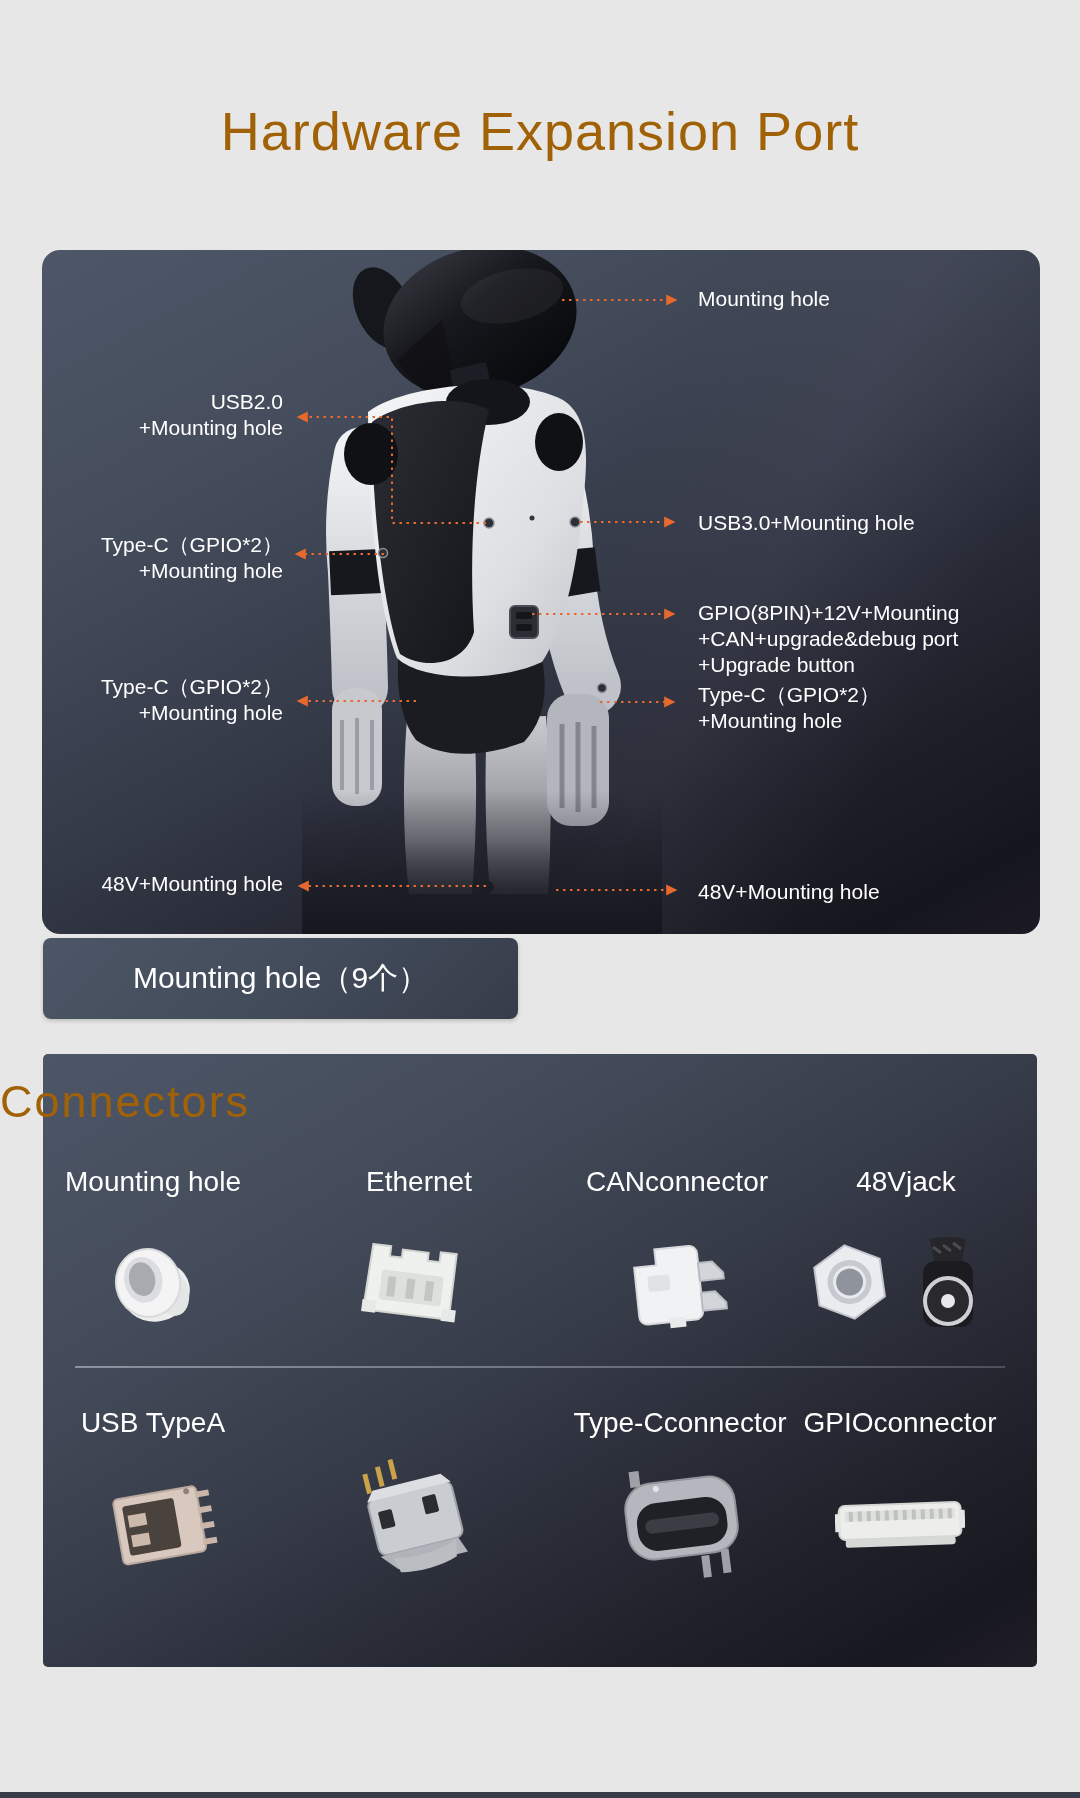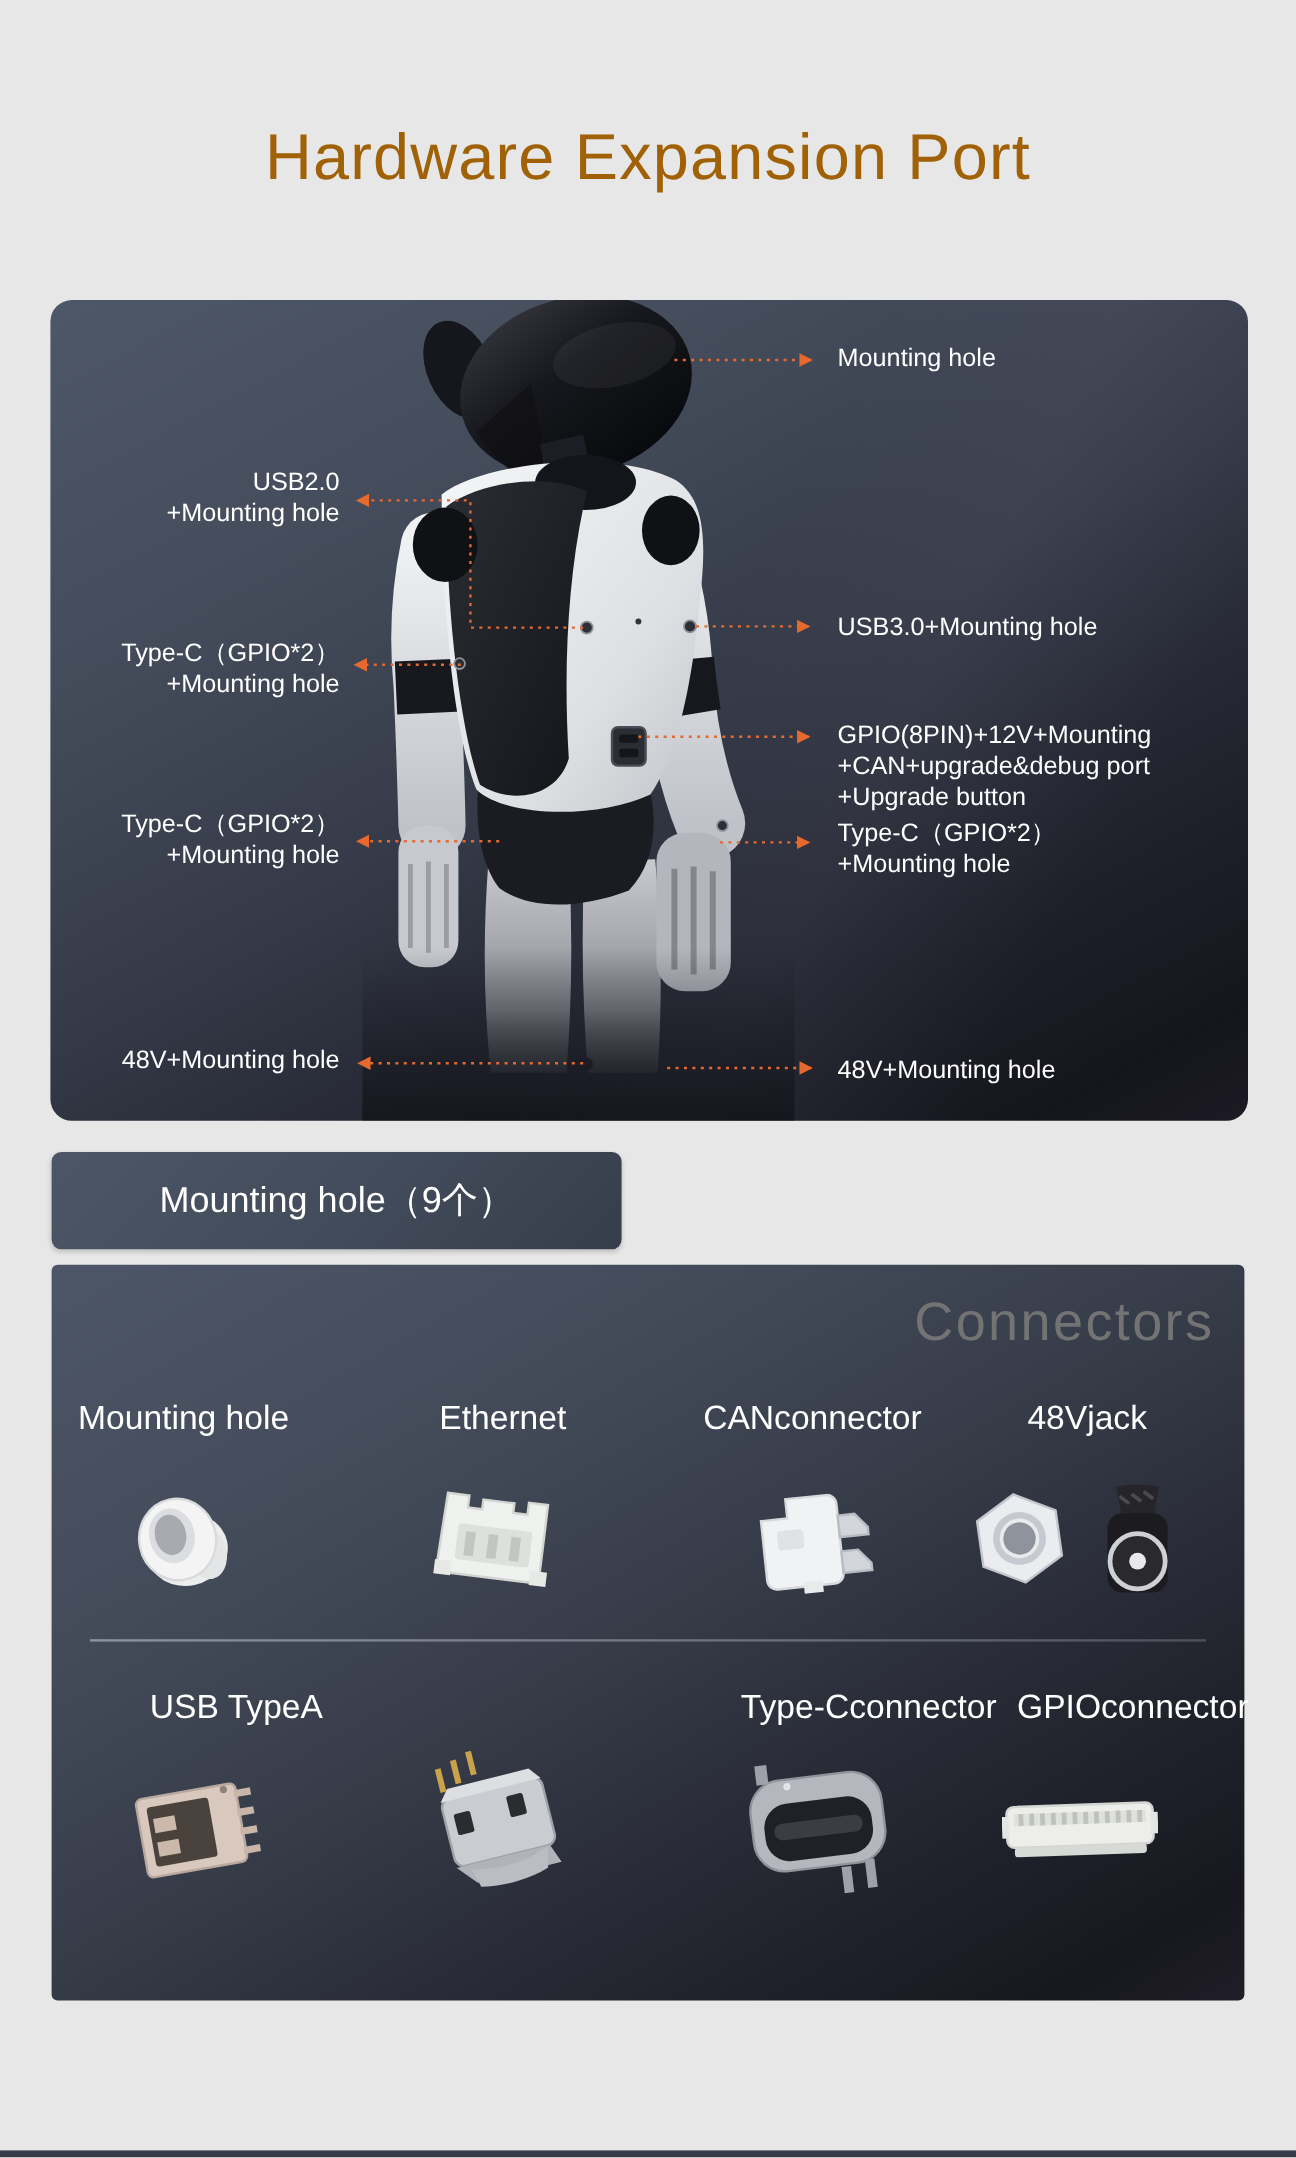--- a/index.html
+++ b/index.html
@@ -33,36 +33,36 @@
   .lbl-typec-ll{right:797px;top:674px;}
   .lbl-48v-l{right:797px;top:871px;}
   .lbl-48v-r{left:698px;top:879px;}
 
   
   .banner{position:absolute;height:81px;border-radius:8px;
     background:linear-gradient(135deg,#4d5666 0%,#424b5a 55%,#363d4a 100%);
     box-shadow:0 2px 4px rgba(0,0,0,0.18);
     display:flex;align-items:center;justify-content:center;
     color:#FFFFFF;font-size:30px;}
-  .banner-1{left:43px;top:960px;width:475px;}
+  .banner-1{left:43px;top:938px;width:475px;}
   .banner-2{left:542px;top:955px;width:493px;}
 
   
   .connectors-panel{position:absolute;left:43px;top:1054px;width:994px;height:613px;border-radius:5px;
     background:linear-gradient(150deg,#4d5667 0%,#454d5c 24%,#363b48 50%,#23252f 74%,#17181f 92%,#201d27 100%);
     overflow:hidden;}
-  .connectors-title{position:absolute;left:0;top:1076px;width:1012px;text-align:right;
-    font-size:45px;font-weight:300;color:#737373;letter-spacing:2px;}
+  .connectors-title{position:absolute;left:0;top:1076px;width:1012px;text-align:left;
+    font-size:45px;font-weight:300;color:#a16207;letter-spacing:2px;}
   .conn-label{position:absolute;color:#FFFFFF;font-size:28px;text-align:center;white-space:nowrap;}
   .conn-icon{position:absolute;}
   .divider{position:absolute;left:75px;top:1366px;width:930px;height:2px;
     background:linear-gradient(90deg,rgba(200,206,216,0.55),rgba(170,176,188,0.30));}
 
   .r1-lbl{top:1166px;}
-  .r2-lbl{top:1407px;padding-left:44px;}
+  .r2-lbl{top:1407px;}
 
   .bottom-edge{position:absolute;left:0;top:1792px;width:1080px;height:6px;background:#363b47;}
 </style>
 </head>
 <body>
 
 <div class="page">
 
   <div class="main-title">Hardware Expansion Port</div>
 

